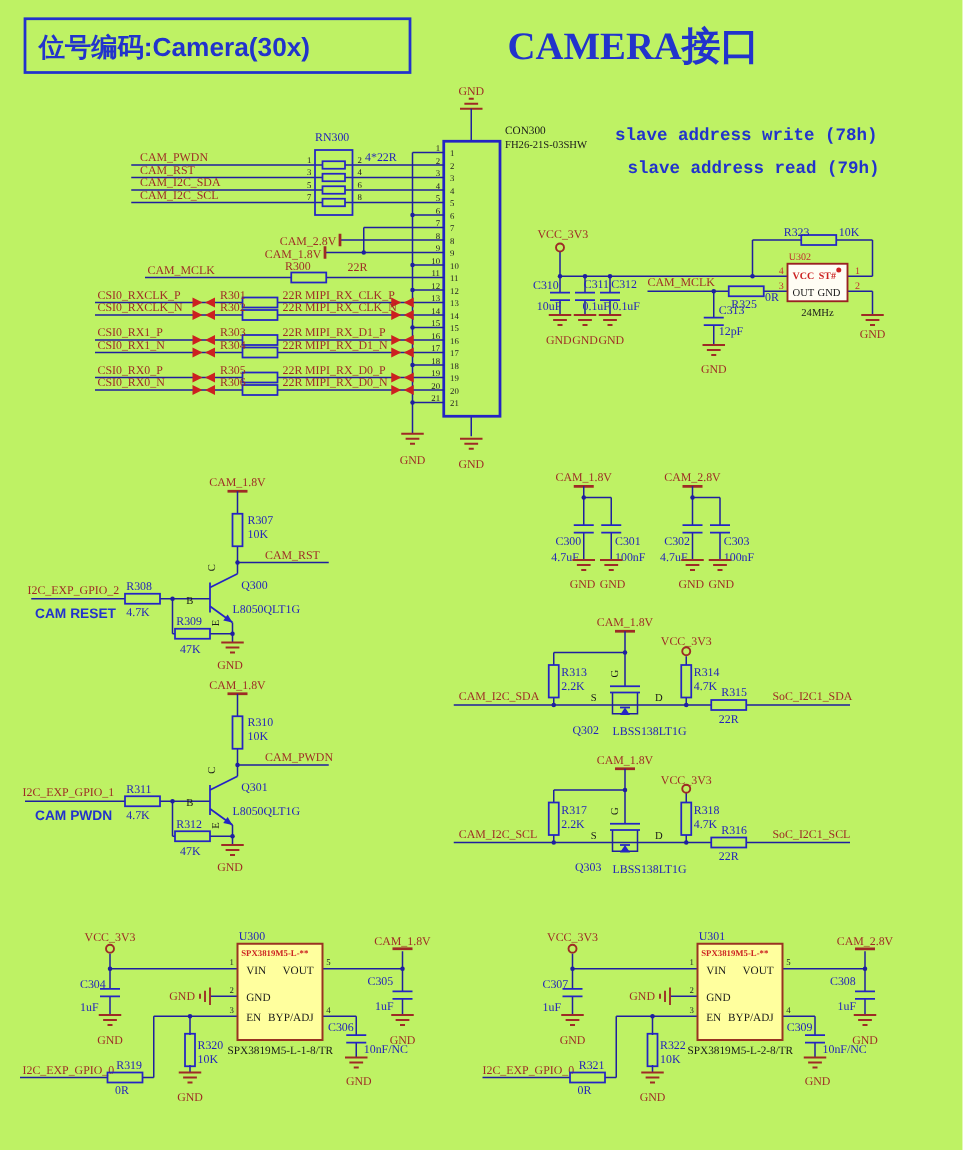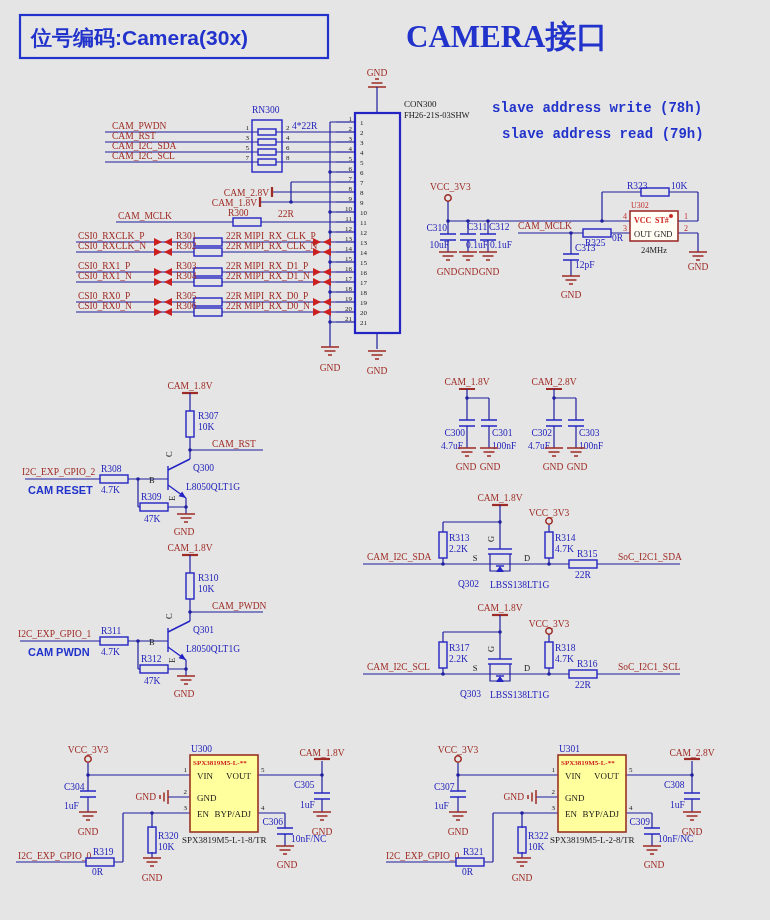--- a/index.html
+++ b/index.html
@@ -1,16 +1,16 @@
 <!DOCTYPE html>
 <html><head>
 <meta charset="utf-8">
 <style>
   html,body{margin:0;padding:0;background:#fffef6;}
-  #stage{position:relative;width:770px;height:920px;background:#e5e5e5;overflow:hidden;}
+  #stage{position:relative;width:770px;height:920px;background:#bef264;overflow:hidden;}
   svg{display:block}
   text{font-family:"Liberation Serif", serif;}
   .w{stroke:#1f1f9f;stroke-width:1.2;fill:none;}
   .sym{stroke:#2424c4;stroke-width:1.4;fill:none;}
   .symf{fill:#2424c4;stroke:none;}
   .pw{stroke:#9e2b25;stroke-width:1.5;fill:none;}
   .tick{stroke:#9e2b25;stroke-width:2.2;fill:none;}
   .lbl{fill:#9e2b25;font-size:9.5px;}
   .cmp{fill:#2323bb;font-size:9.5px;}
   .blk{fill:#1a1a1a;font-size:9px;}

